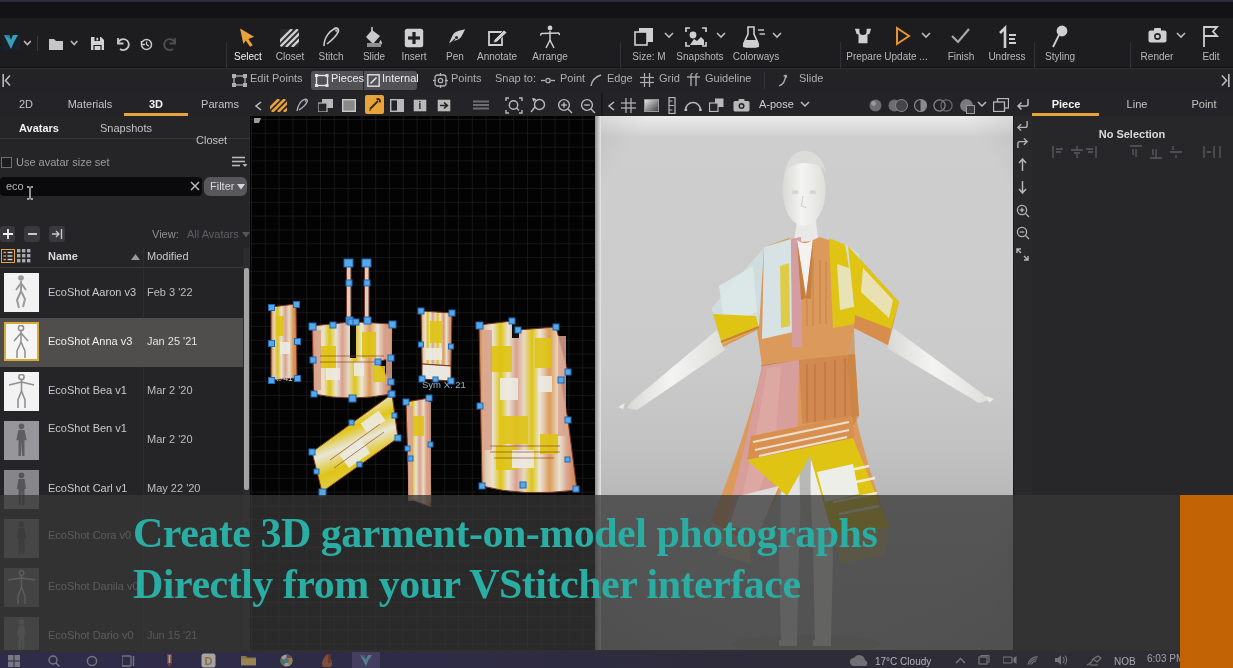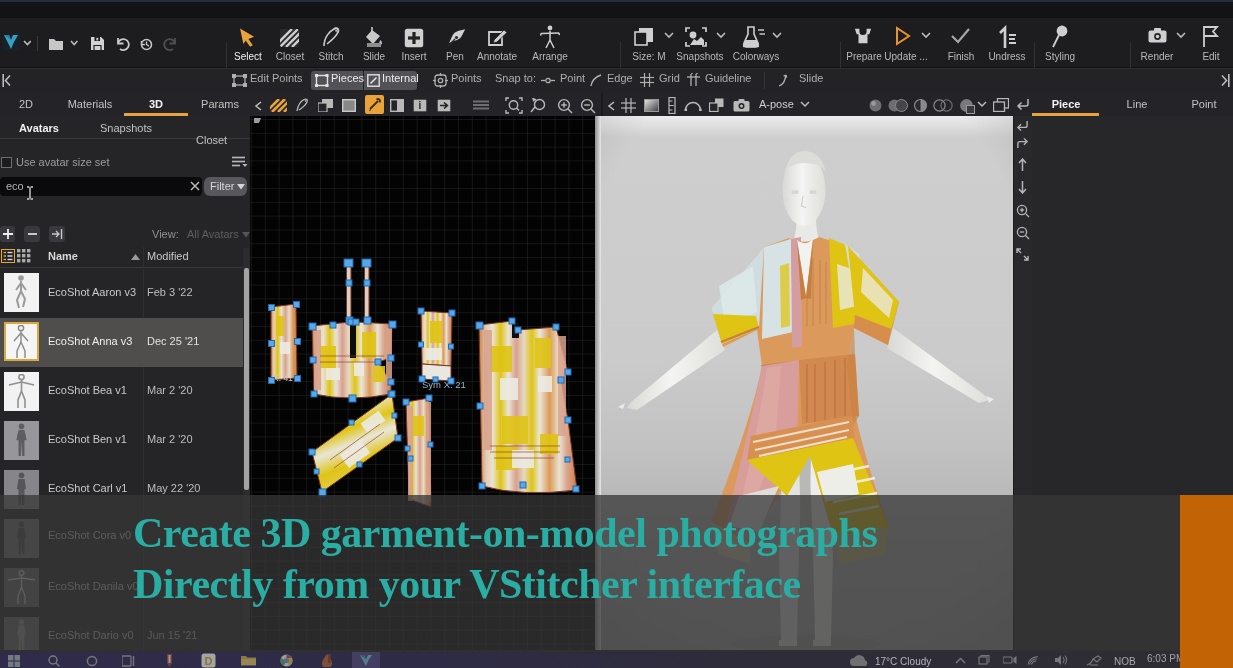--- a/index.html
+++ b/index.html
@@ -544,21 +544,21 @@
 <div class="abs" style="left:4px;top:206px;width:35px;height:39px;background:#f5f5f5;border:2px solid #d8a93e"></div>
 <svg class="abs" style="left:11px;top:209px" width="20" height="34" viewBox="0 0 20 34">
           <g fill="none" stroke="#8e8e8e" stroke-width="1.5">
             <circle cx="10" cy="3" r="2.6"></circle>
             <path d="M10 6 L10 17"></path>
             <path d="M10 8 L3 16 M10 8 L17 16"></path>
             <path d="M10 17 L6 26 L6 33 M10 17 L14 26 L14 33"></path>
           </g>
         </svg>
 <span class="abs" style="left:48px;top:219px;color:#efefef">EcoShot Anna v3</span>
-<span class="abs" style="left:147px;top:219px;color:#e2e2e2">Dec 25 '21</span>
+<span class="abs" style="left:147px;top:219px;color:#e2e2e2">Jan 25 '21</span>
 
 <div class="abs" style="left:4px;top:256px;width:35px;height:39px;background:#f2f2f2"></div>
 <svg class="abs" style="left:7px;top:258px" width="29" height="35" viewBox="0 0 29 35">
           <g fill="none" stroke="#909090" stroke-width="1.6">
             <circle cx="14.5" cy="3" r="2.6"></circle>
             <path d="M14.5 6 V17"></path>
             <path d="M14.5 8 L2 11 M14.5 8 L27 11"></path>
             <path d="M14.5 17 L11 26 L11 34 M14.5 17 L18 26 L18 34"></path>
           </g>
         </svg>
@@ -566,21 +566,21 @@
 <span class="abs" style="left:147px;top:268px;color:#bdbdbd">Mar 2 '20</span>
 
 <div class="abs" style="left:4px;top:305px;width:35px;height:39px;background:#97979b"></div>
 <svg class="abs" style="left:13px;top:307px" width="17" height="35" viewBox="0 0 17 35">
           <g fill="#5e5e62">
             <circle cx="8.5" cy="3.4" r="2.8"></circle>
             <path d="M5.5 7 h6 l1.6 10 h-1.6 l0 16 h-2.4 l-0.6 -14 -0.6 14 h-2.4 l0 -16 h-1.6 Z"></path>
             <path d="M5.5 7 L3.4 17 l1.6 0.4 M11.5 7 l2.1 10 -1.6 0.4"></path>
           </g>
         </svg>
-<span class="abs" style="left:48px;top:317px;color:#c9c9c9">EcoShot Ben v1</span>
+<span class="abs" style="left:48px;top:306px;color:#c9c9c9">EcoShot Ben v1</span>
 <span class="abs" style="left:147px;top:317px;color:#bdbdbd">Mar 2 '20</span>
 
 <div class="abs" style="left:4px;top:354px;width:35px;height:39px;background:#86868a"></div>
 <svg class="abs" style="left:13px;top:356px" width="17" height="35" viewBox="0 0 17 35">
           <g fill="#55555a">
             <circle cx="8.5" cy="3.4" r="2.8"></circle>
             <path d="M5.5 7 h6 l1.6 10 h-1.6 l0 16 h-2.4 l-0.6 -14 -0.6 14 h-2.4 l0 -16 h-1.6 Z"></path>
           </g>
         </svg>
 <span class="abs" style="left:48px;top:366px;color:#c9c9c9">EcoShot Carl v1</span>
@@ -886,20 +886,35 @@
         </g>
       </svg>
 <svg class="abs" style="left:3px;top:132px" width="13" height="13" viewBox="0 0 13 13">
         <g stroke="#b5b5b5" stroke-width="1.4" fill="none">
           <path d="M5 1 L1 1 L1 5 M1 1 l4 4 M8 12 l4 0 0 -4 M12 12 L8 8"></path>
         </g>
       </svg>
 </div>
 
 <div class="abs" style="left:1032px;top:116px;width:201px;height:534px;background:#27272a"></div>
+<div id="rpanel" class="abs" style="left:1032px;top:116px;width:201px;height:534px">
+<span class="abs" style="left:100px;top:12px;transform:translateX(-50%);font-size:11px;font-weight:bold;color:#d9d9d9">No Selection</span>
+<svg class="abs" style="left:20px;top:29px" width="170" height="14" viewBox="0 0 170 14">
+        <g stroke="#5c5c60" stroke-width="1.3" fill="none">
+<path d="M1 1 v12 M4 4 h7 M4 7 h5"></path>
+          <path d="M25 1 v4 m0 4 v4 M19 5 h12 M22 8 h6"></path>
+          <path d="M44 1 v12 M34 4 h7 M36 7 h5"></path>
+<path d="M78 1 h12 M81 4 v6 M84 4 v8"></path>
+          <path d="M98 13 h12 M101 10 v-6 M104 12 v-8"></path>
+          <path d="M118 7 h12 M121 1 v4 M124 10 v3"></path>
+<path d="M152 1 v12 M162 1 v12 M155 7 h4"></path>
+          <path d="M168 1 v12"></path>
+</g>
+      </svg>
+</div>
 
 <div class="abs" style="left:0;top:495px;width:1233px;height:157px;background:rgba(55,55,55,0.76)"></div>
 <div class="abs" style="left:133px;top:508px;width:1000px;font-family:'Liberation Serif',serif;font-weight:bold;font-size:42px;line-height:51px;letter-spacing:-0.5px;color:#2aada3">Create 3D garment-on-model photographs<br>Directly from your VStitcher interface</div>
 
 <div class="abs" style="left:0;top:652px;width:1233px;height:16px;background:linear-gradient(90deg,#2f2b4a 0%,#2e2b46 35%,#2e2c3a 60%,#2e2d32 100%)"></div>
 <div id="taskbar" class="abs" style="left:0;top:652px;width:1233px;height:16px;font-size:10px">
 <svg class="abs" style="left:8px;top:3px" width="12" height="12" viewBox="0 0 12 12">
         <g fill="#9fa8b8">
           <rect x="0" y="0" width="5.5" height="5.5"></rect>
           <rect x="6.5" y="0" width="5.5" height="5.5"></rect>

